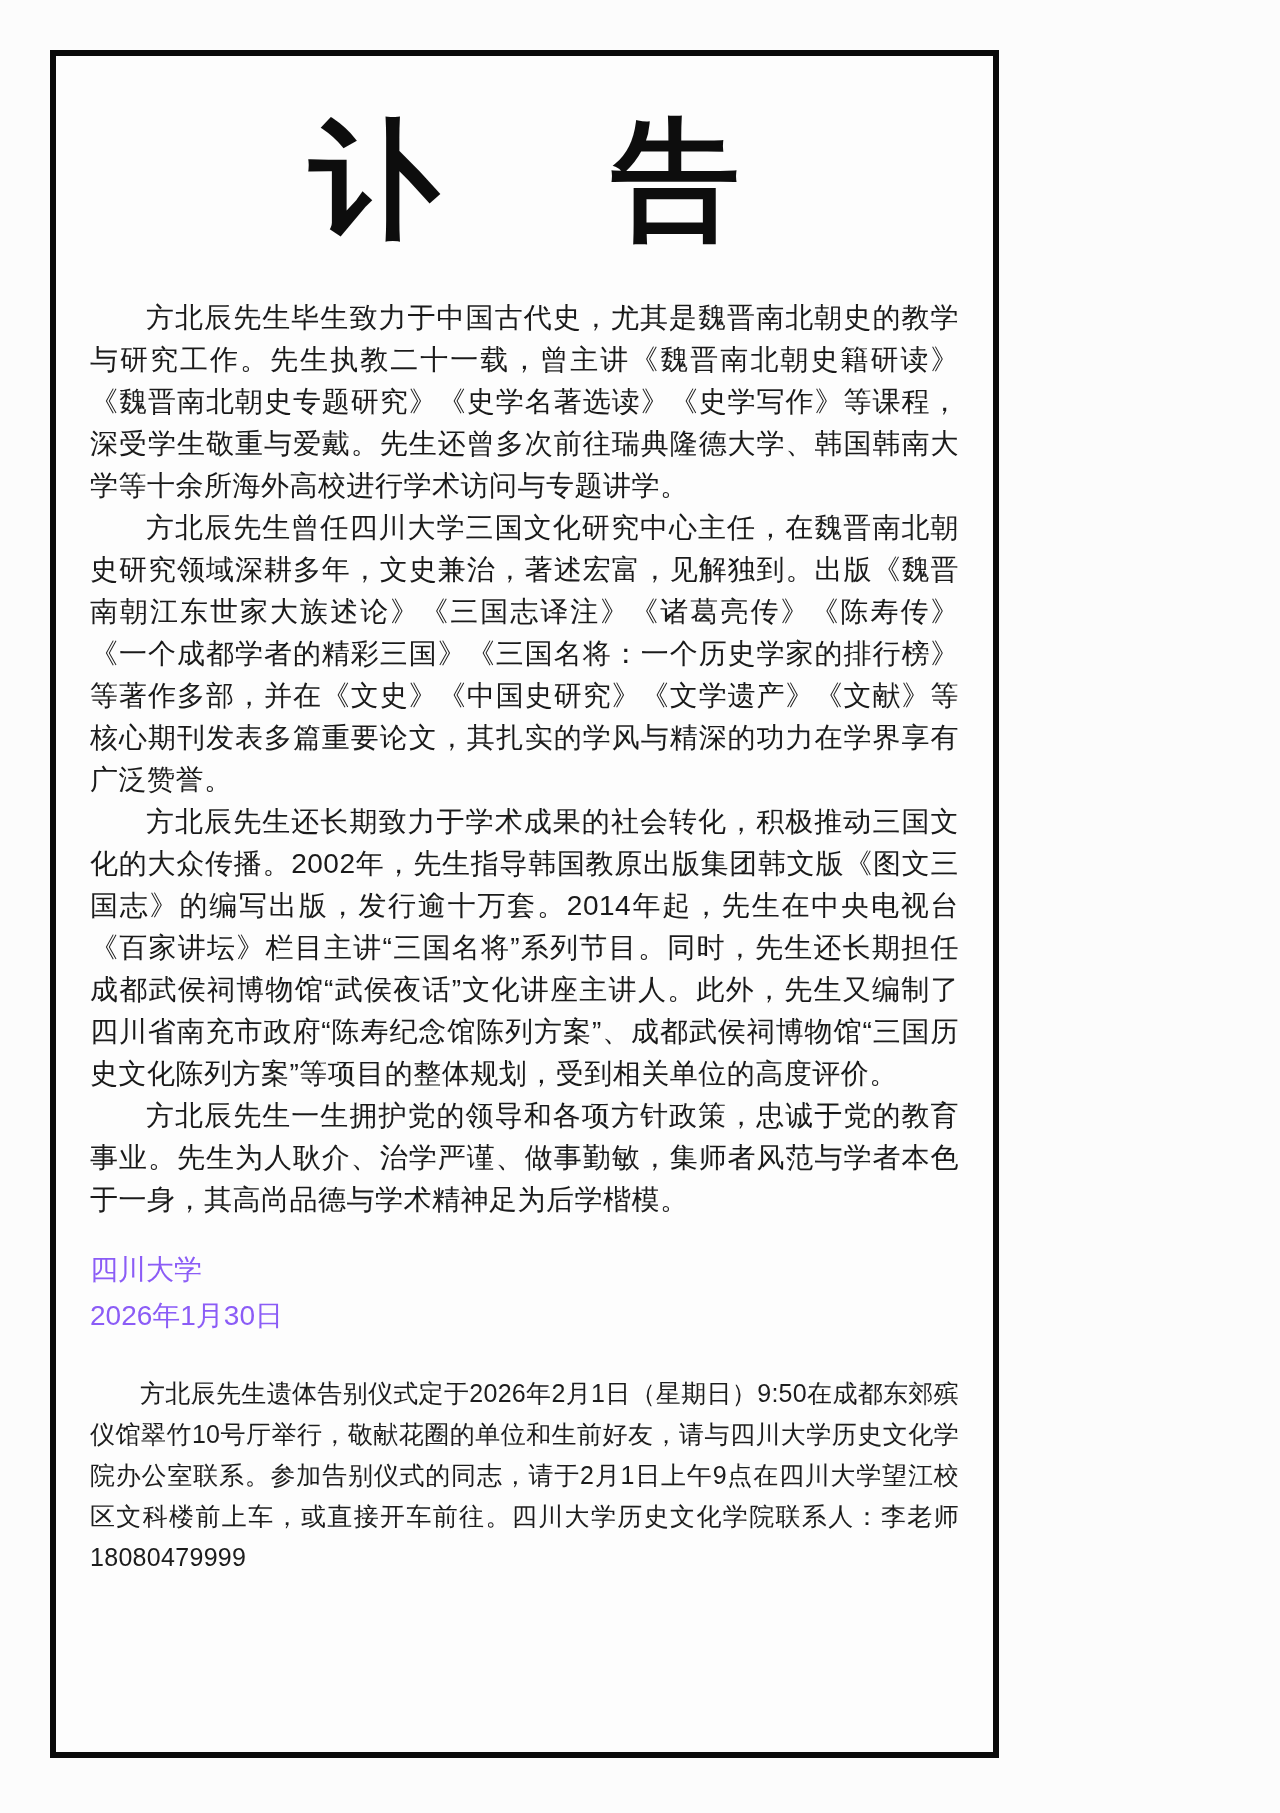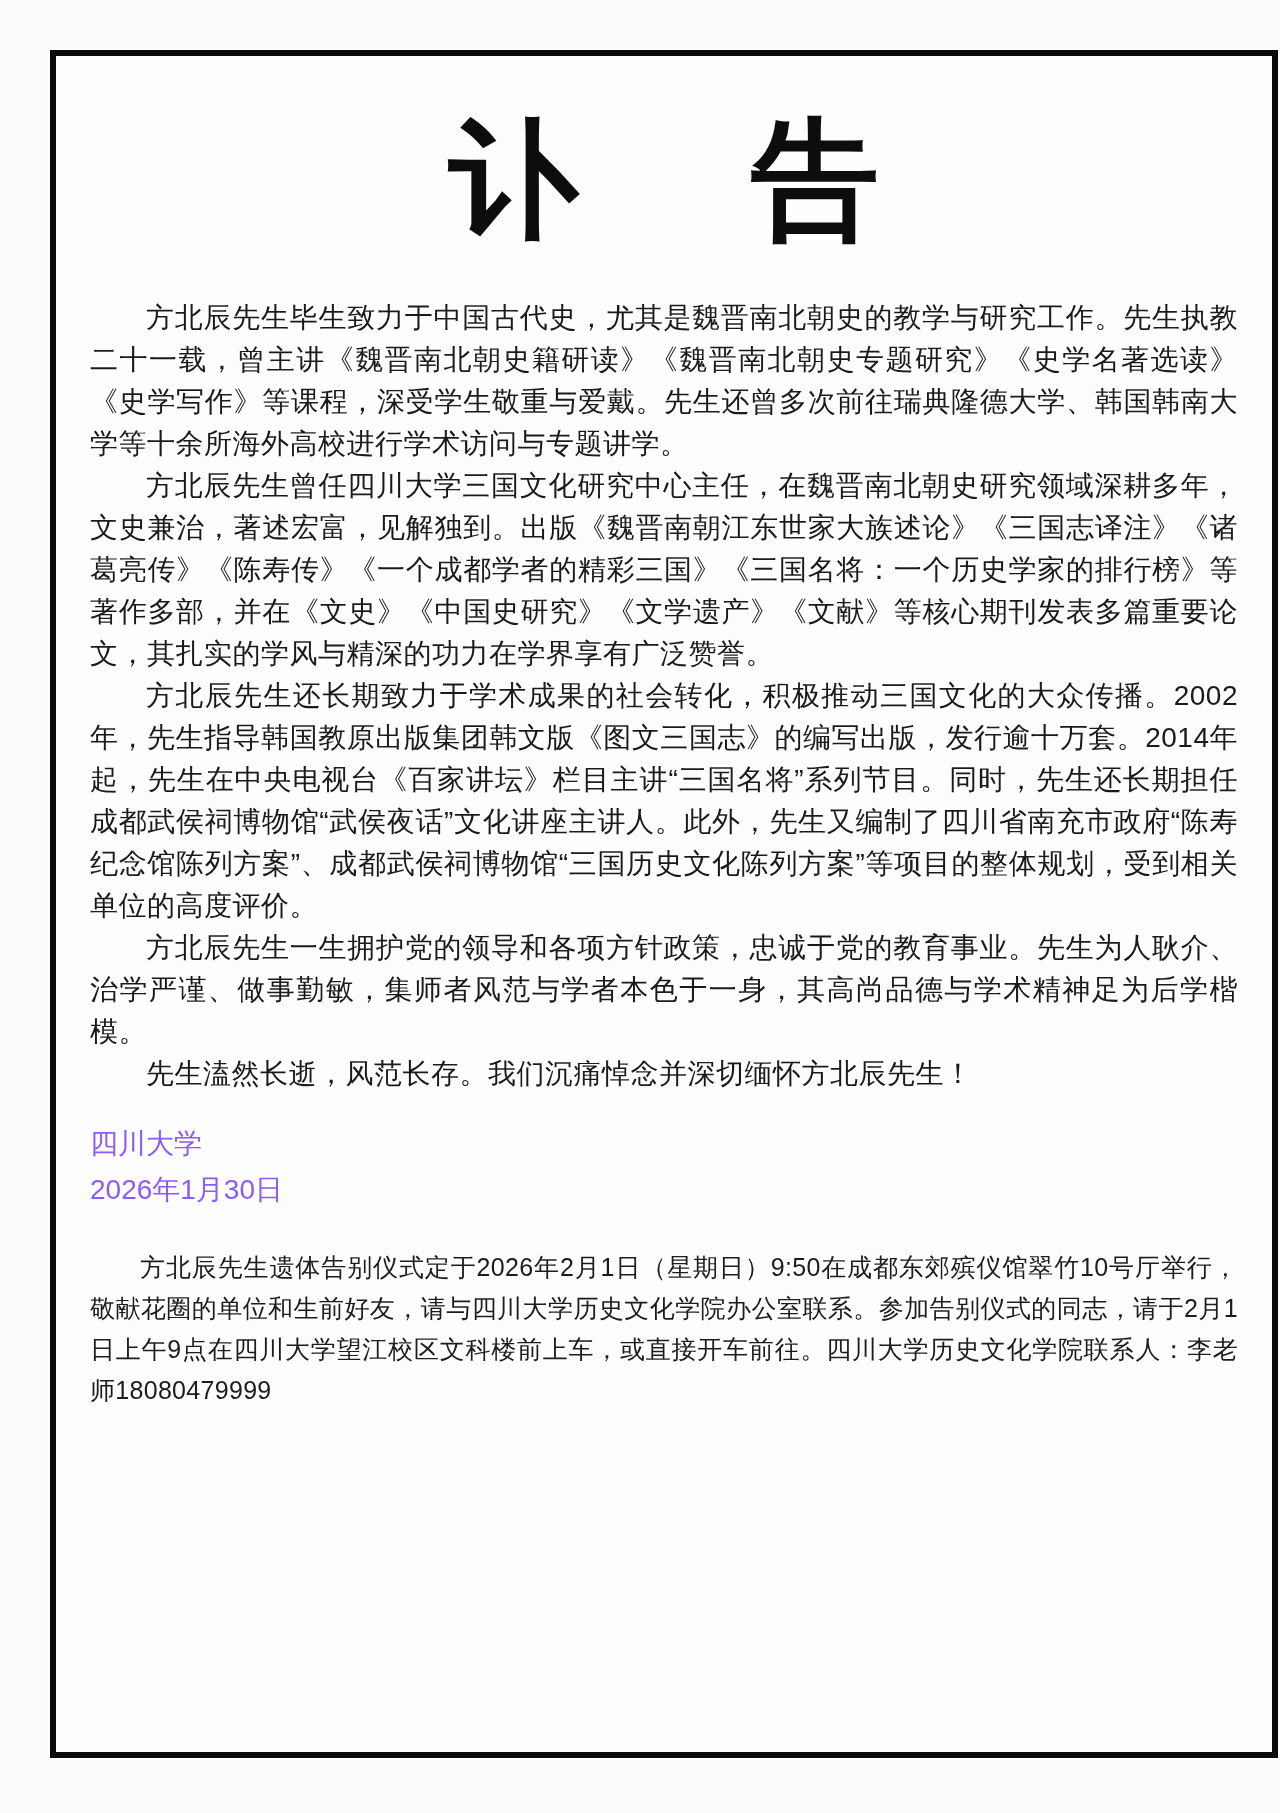--- a/index.html
+++ b/index.html
@@ -16,21 +16,21 @@
     width: 1280px;
     height: 1813px;
     background: #fcfcfc;
     overflow: hidden;
   }
 
   .frame {
     position: absolute;
     left: 50px;
     top: 50px;
-    width: 1228px;
+    width: 949px;
     height: 1708px;
     border: 6px solid #0a0a0a;
     background: #fdfdfd;
     padding: 48px 34px 20px 34px;
     overflow: hidden;
   }
 
   .title {
     text-align: center;
     font-size: 128px;
@@ -88,21 +88,20 @@
 <div class="page">
   <div class="frame">
 
     <h1 class="title">讣　告</h1>
 
     <div class="body-text">
       <p>方北辰先生毕生致力于中国古代史，尤其是魏晋南北朝史的教学与研究工作。先生执教二十一载，曾主讲《魏晋南北朝史籍研读》《魏晋南北朝史专题研究》《史学名著选读》《史学写作》等课程，深受学生敬重与爱戴。先生还曾多次前往瑞典隆德大学、韩国韩南大学等十余所海外高校进行学术访问与专题讲学。</p>
       <p>方北辰先生曾任四川大学三国文化研究中心主任，在魏晋南北朝史研究领域深耕多年，文史兼治，著述宏富，见解独到。出版《魏晋南朝江东世家大族述论》《三国志译注》《诸葛亮传》《陈寿传》《一个成都学者的精彩三国》《三国名将：一个历史学家的排行榜》等著作多部，并在《文史》《中国史研究》《文学遗产》《文献》等核心期刊发表多篇重要论文，其扎实的学风与精深的功力在学界享有广泛赞誉。</p>
       <p>方北辰先生还长期致力于学术成果的社会转化，积极推动三国文化的大众传播。2002年，先生指导韩国教原出版集团韩文版《图文三国志》的编写出版，发行逾十万套。2014年起，先生在中央电视台《百家讲坛》栏目主讲“三国名将”系列节目。同时，先生还长期担任成都武侯祠博物馆“武侯夜话”文化讲座主讲人。此外，先生又编制了四川省南充市政府“陈寿纪念馆陈列方案”、成都武侯祠博物馆“三国历史文化陈列方案”等项目的整体规划，受到相关单位的高度评价。</p>
       <p>方北辰先生一生拥护党的领导和各项方针政策，忠诚于党的教育事业。先生为人耿介、治学严谨、做事勤敏，集师者风范与学者本色于一身，其高尚品德与学术精神足为后学楷模。</p>
-      <p>先生溘然长逝，风范长存。我们沉痛悼念并深切缅怀方北辰先生！</p>
     </div>
 
 
     <div class="signature">
       <div>四川大学</div>
       <div>2026年1月30日</div>
     </div>
 
     <div class="funeral-note">方北辰先生遗体告别仪式定于2026年2月1日（星期日）9:50在成都东郊殡仪馆翠竹10号厅举行，敬献花圈的单位和生前好友，请与四川大学历史文化学院办公室联系。参加告别仪式的同志，请于2月1日上午9点在四川大学望江校区文科楼前上车，或直接开车前往。四川大学历史文化学院联系人：李老师18080479999</div>
 

